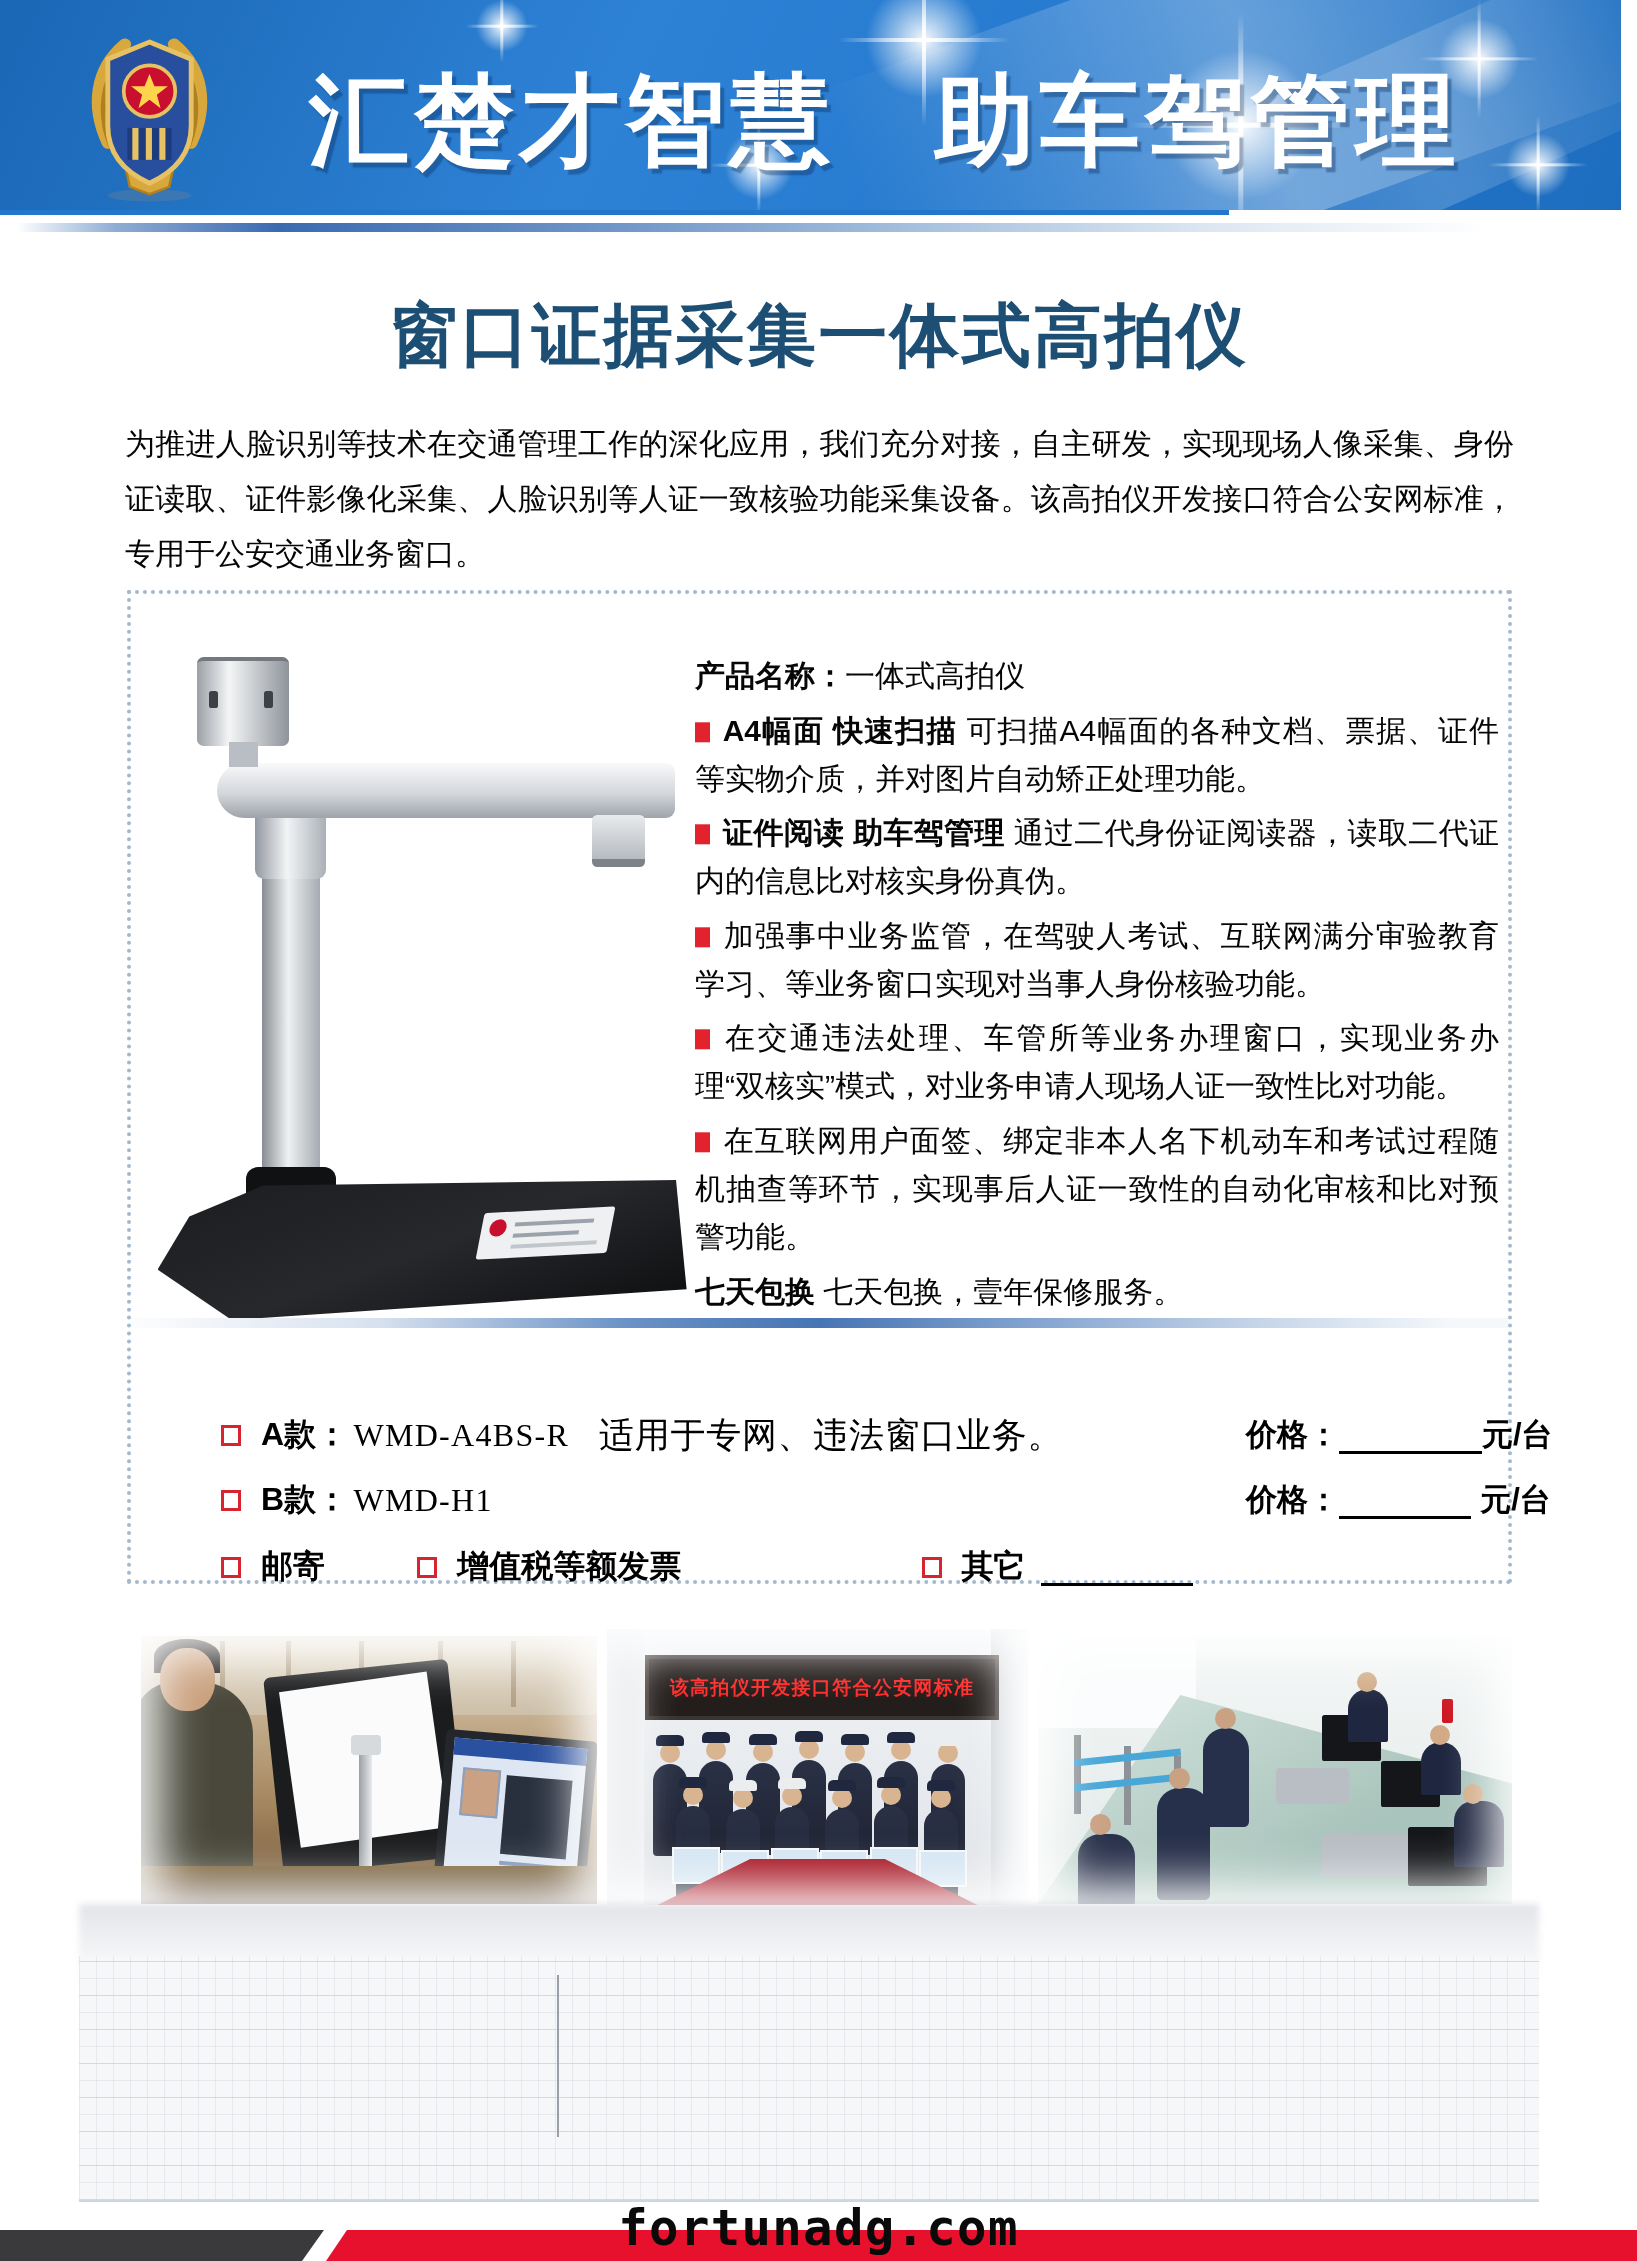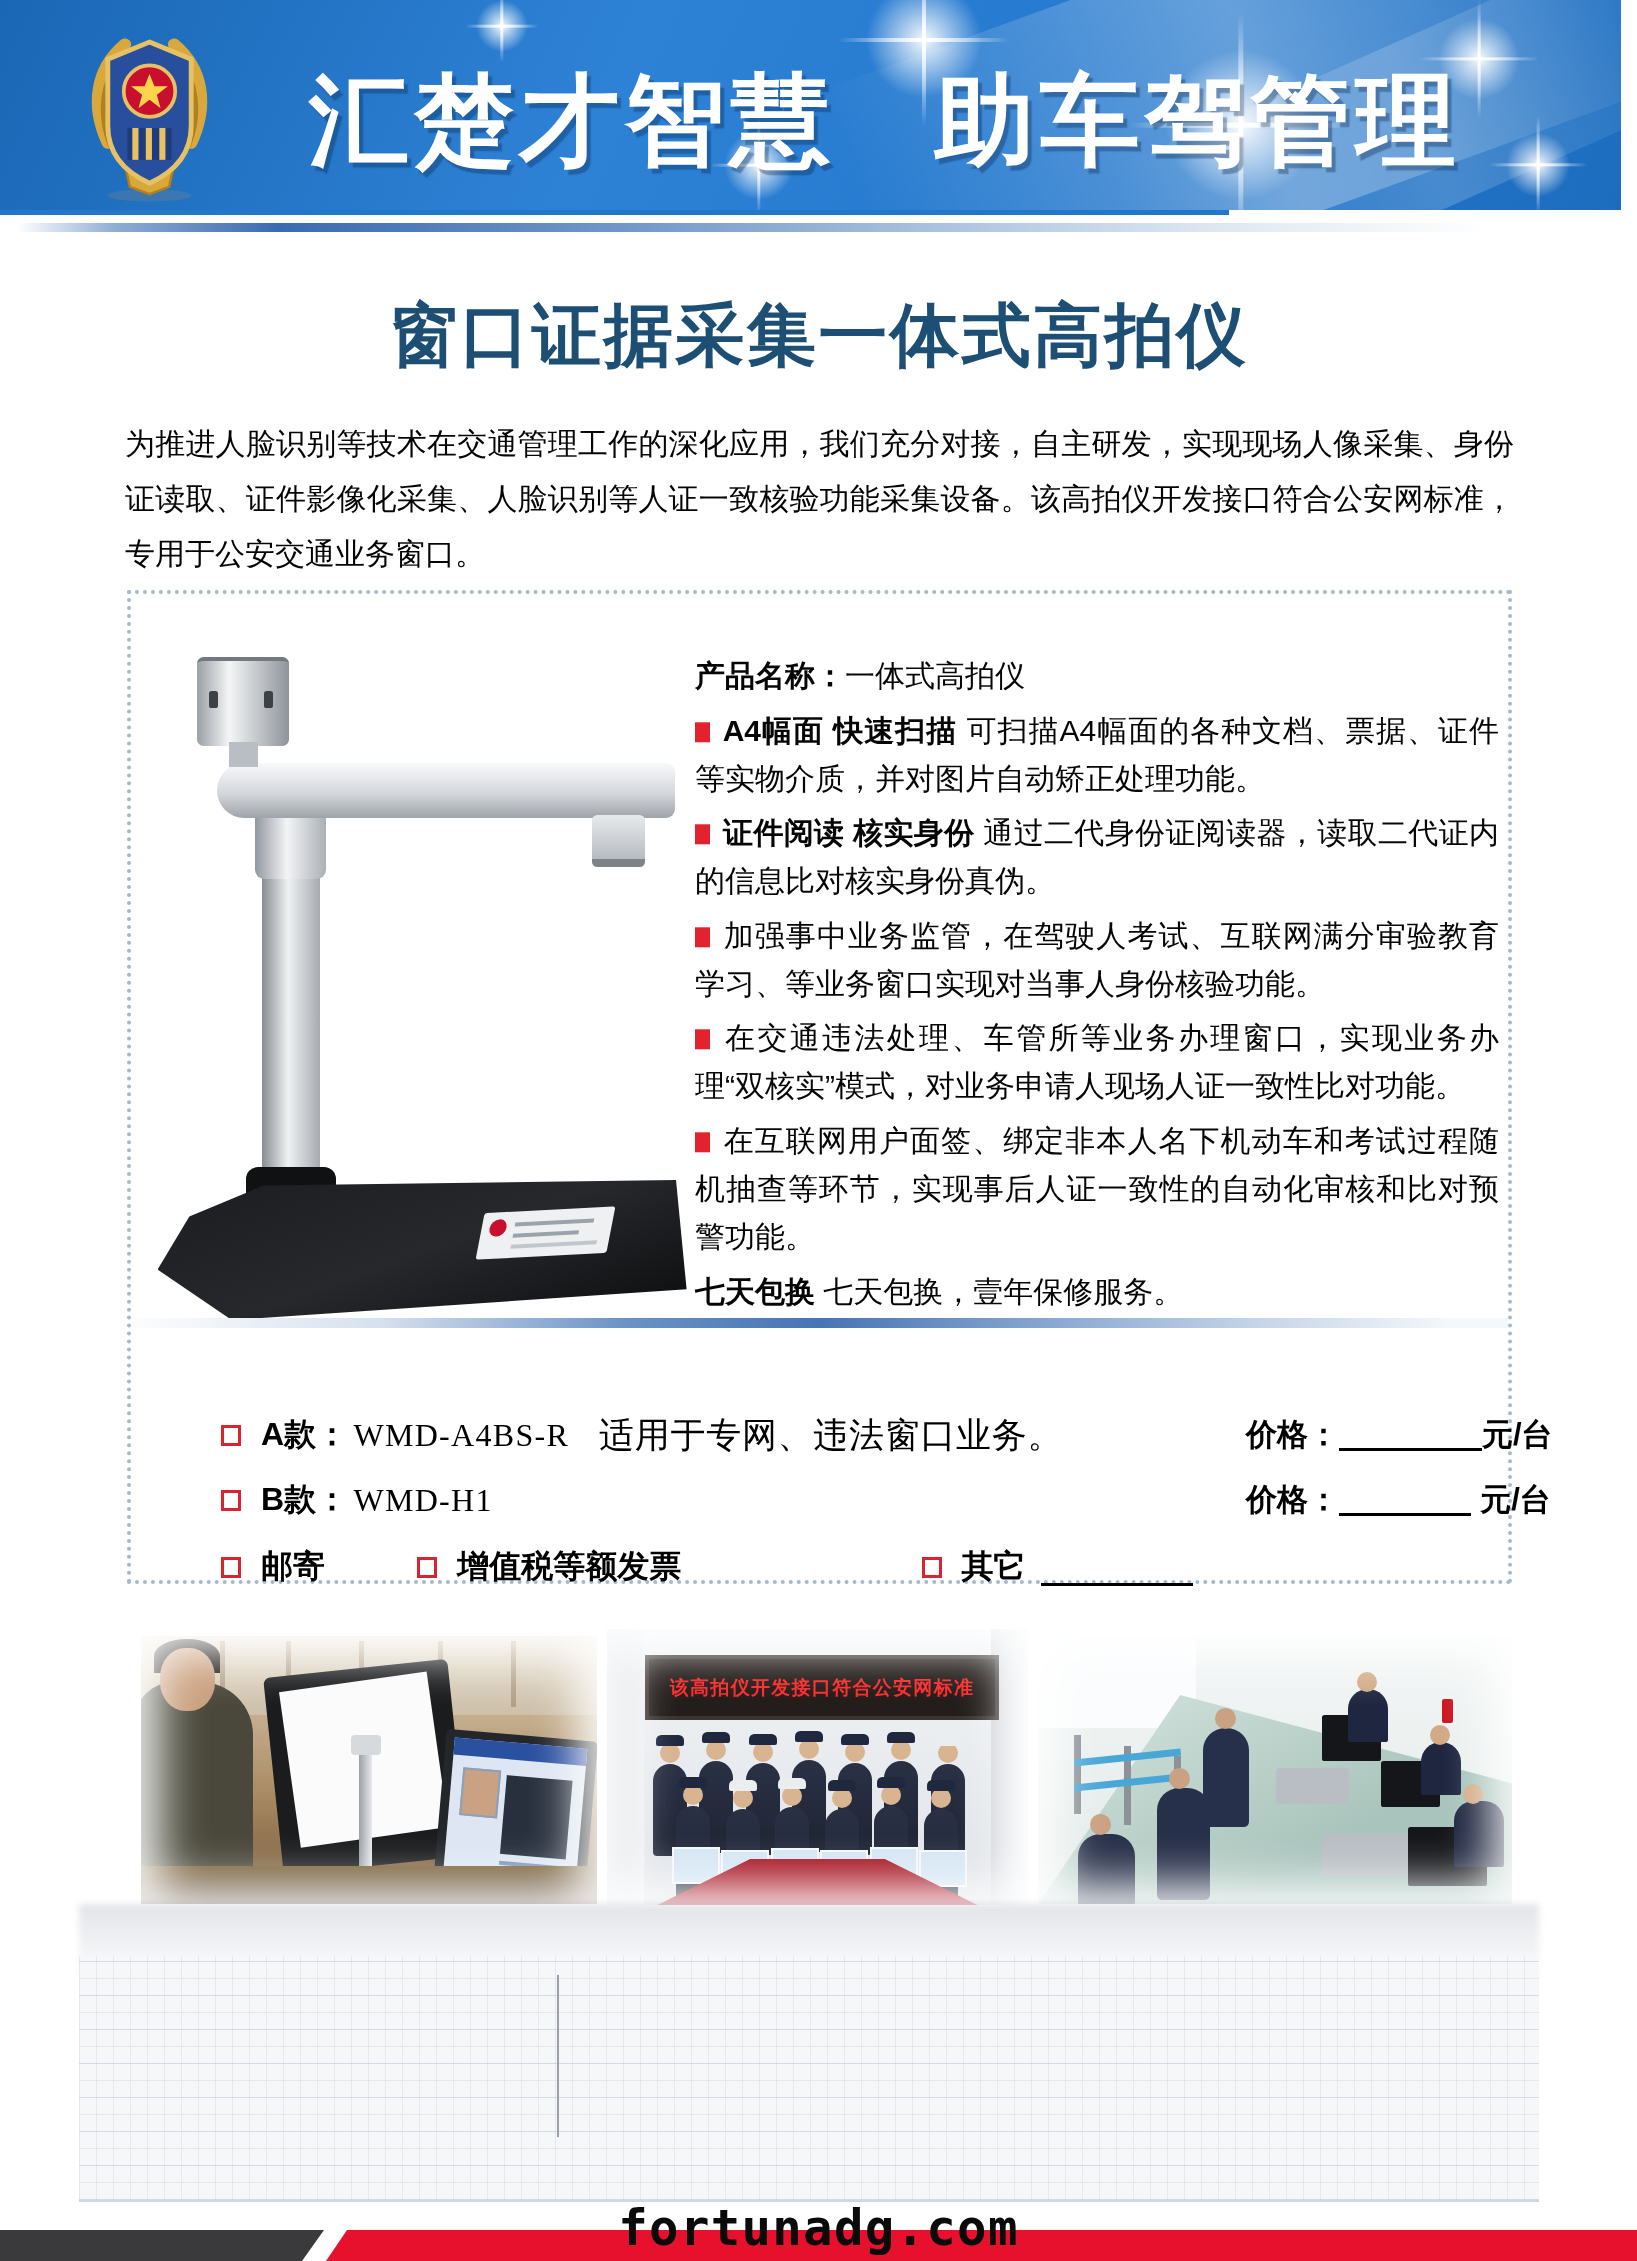--- a/index.html
+++ b/index.html
@@ -77,21 +77,21 @@
   .box-divider{position:absolute;left:0px;top:724px;width:1377px;height:10px;
     background:linear-gradient(90deg,#fdfdfe 0%,#d7e1ef 18%,#6a92c6 36%,#4774b4 50%,#7d9fcd 64%,#c6d5e9 82%,#f5f8fb 96%);}
 
   
   .opt-row{position:absolute;left:90px;height:48px;display:flex;align-items:center;white-space:nowrap;}
   .row-a{top:817px;} .row-b{top:882px;} .row-c{top:949px;}
   .cbx{display:inline-block;width:20px;height:21px;border:3.3px solid #d8242f;box-sizing:border-box;margin-right:20px;background:#fff;}
   .opt-label{font-size:32px;font-weight:700;margin-right:5.3px;}
   .opt-model{font-family:"Liberation Serif",serif;font-size:32px;letter-spacing:1.3px;margin-right:30px;}
   .opt-desc{font-family:"Liberation Serif",serif;font-size:35px;letter-spacing:0.7px;}
-  .price{position:absolute;left:1025px;display:flex;align-items:flex-start;}
+  .price{position:absolute;left:1025px;display:flex;align-items:center;}
   .price-label{font-size:31px;font-weight:700;}
   .blank{display:inline-block;border-bottom:3.3px solid #000;height:34px;}
   .blank.ba{width:143px;} .blank.bb{width:132px;margin-right:9.2px;} .blank.bc{width:152px;margin-left:10.6px;}
   .unit{font-size:31px;font-weight:700;}
   .gap1{margin-left:87px;} .gap2{margin-left:235px;}
 
   
   .photo{position:absolute;top:1636px;height:268px;overflow:hidden;}
   .photo::after{content:"";position:absolute;inset:0;box-shadow:inset 0 0 46px 20px rgba(255,255,255,.92);}
   .ph1{left:141px;width:456px;} .ph2{left:607px;top:1629px;width:421px;height:276px;} .ph3{left:1038px;width:474px;}
@@ -249,21 +249,21 @@
         <span class="stamp"></span>
           <span class="ln l1"></span>
           <span class="ln l2"></span>
           <span class="ln l3"></span>
       </div>
     </div>
 
     <div class="spec">
       <p><span class="b">产品名称：</span><span>一体式高拍仪</span></p>
       <p><span class="bullet"></span><span class="b">A4幅面 快速扫描</span><span> 可扫描A4幅面的各种文档、票据、证件等实物介质，并对图片自动矫正处理功能。</span></p>
-      <p><span class="bullet"></span><span class="b">证件阅读 核实身份</span><span> 通过二代身份证阅读器，读取二代证内的信息比对核实身份真伪。</span></p>
+      <p><span class="bullet"></span><span class="b">证件阅读 助车驾管理</span><span> 通过二代身份证阅读器，读取二代证内的信息比对核实身份真伪。</span></p>
       <p><span class="bullet"></span><span>加强事中业务监管，在驾驶人考试、互联网满分审验教育学习、等业务窗口实现对当事人身份核验功能。</span></p>
       <p><span class="bullet"></span><span>在交通违法处理、车管所等业务办理窗口，实现业务办理“双核实”模式，对业务申请人现场人证一致性比对功能。</span></p>
       <p><span class="bullet"></span><span>在互联网用户面签、绑定非本人名下机动车和考试过程随机抽查等环节，实现事后人证一致性的自动化审核和比对预警功能。</span></p>
       <p class="warranty"><span class="b">七天包换</span><span> 七天包换，壹年保修服务。</span></p>
     </div>
 
     <div class="box-divider"></div>
 
     <div class="opt-row row-a">
       <span class="cbx"></span>

